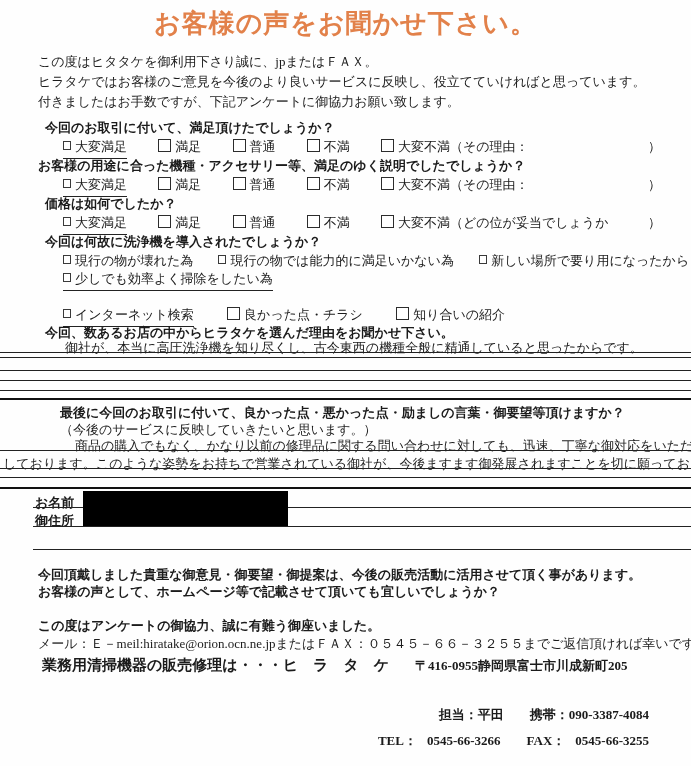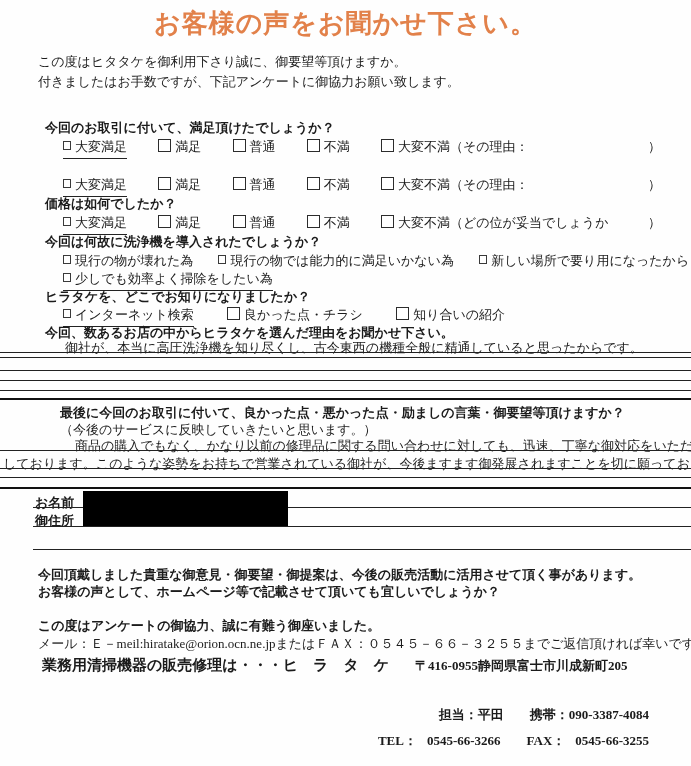--- a/index.html
+++ b/index.html
@@ -40,34 +40,36 @@
   .gapXL{margin-left:26px;}
 </style>
 </head>
 <body>
 
 <div class="page">
 
   <div class="title">お客様の声をお聞かせ下さい。</div>
 
   <div class="abs intro" style="top:52px;left:38px;">
-    <div>この度はヒタタケを御利用下さり誠に、御要望等頂けますか。</div>
+    <div>この度はヒタタケを御利用下さり誠に、jpまたはＦＡＸ。</div>
+    <div>ヒラタケではお客様のご意見を今後のより良いサービスに反映し、役立てていければと思っています。</div>
     <div>付きましたはお手数ですが、下記アンケートに御協力お願い致します。</div>
   </div>
 
   <div class="abs qhead" style="top:119px;left:45px;">今回のお取引に付いて、満足頂けたでしょうか？</div>
   <div class="abs" style="top:138px;left:63px;">
     <span class="opt sel"><span class="cbs"></span><span>大変満足</span></span>
     <span class="opt"><span class="cb"></span><span>満足</span></span>
     <span class="opt"><span class="cb"></span><span>普通</span></span>
     <span class="opt"><span class="cb"></span><span>不満</span></span>
     <span class="opt"><span class="cb"></span><span>大変不満（その理由：</span></span>
   </div>
   <span class="abs paren" style="top:138px;">）</span>
 
+  <div class="abs qhead" style="top:157px;left:38px;">お客様の用途に合った機種・アクセサリー等、満足のゆく説明でしたでしょうか？</div>
   <div class="abs" style="top:176px;left:63px;">
     <span class="opt sel"><span class="cbs"></span><span>大変満足</span></span>
     <span class="opt"><span class="cb"></span><span>満足</span></span>
     <span class="opt"><span class="cb"></span><span>普通</span></span>
     <span class="opt"><span class="cb"></span><span>不満</span></span>
     <span class="opt"><span class="cb"></span><span>大変不満（その理由：</span></span>
   </div>
   <span class="abs paren" style="top:176px;">）</span>
 
   <div class="abs qhead" style="top:195px;left:45px;">価格は如何でしたか？</div>
@@ -83,21 +85,20 @@
   <div class="abs qhead" style="top:233px;left:45px;">今回は何故に洗浄機を導入されたでしょうか？</div>
   <div class="abs optrow4" style="top:252px;left:63px;">
     <span class="opt"><span class="cbs"></span><span>現行の物が壊れた為</span></span>
     <span class="opt"><span class="cbs"></span><span>現行の物では能力的に満足いかない為</span></span>
     <span class="opt"><span class="cbs"></span><span>新しい場所で要り用になったから</span></span>
   </div>
   <div class="abs" style="top:270px;left:63px;">
     <span class="opt sel"><span class="cbs"></span><span>少しでも効率よく掃除をしたい為</span></span>
   </div>
 
-  <div class="abs qhead" style="top:288px;left:45px;">ヒラタケを、どこでお知りになりましたか？</div>
   <div class="abs optrowc" style="top:306px;left:63px;">
     <span class="opt sel"><span class="cbs"></span><span>インターネット検索</span></span>
     <span class="opt"><span class="cb"></span><span>良かった点・チラシ</span></span>
     <span class="opt"><span class="cb"></span><span>知り合いの紹介</span></span>
   </div>
 
   <div class="abs qhead" style="top:324px;left:45px;">今回、数あるお店の中からヒラタケを選んだ理由をお聞かせ下さい。</div>
   <div class="abs" style="top:339px;left:65px;">御社が、本当に高圧洗浄機を知り尽くし、古今東西の機種全般に精通していると思ったからです。</div>
   <div class="rule" style="top:352px;"></div>
   <div class="rule" style="top:357px;"></div>

